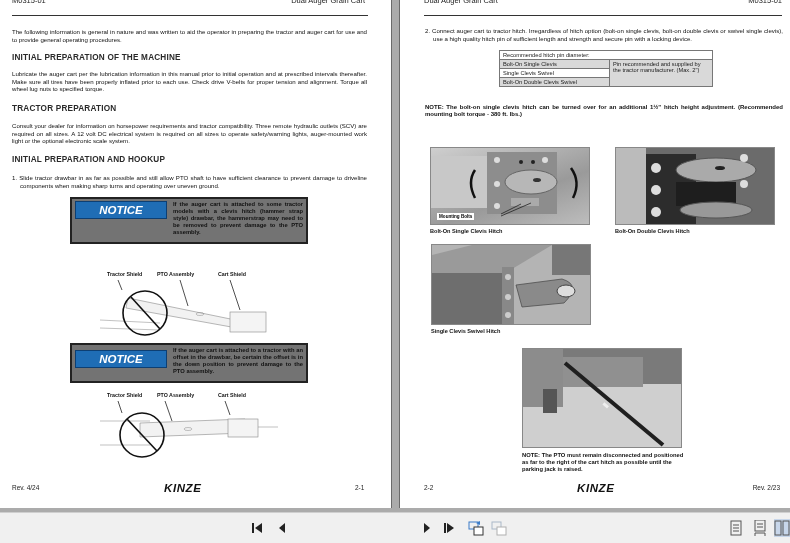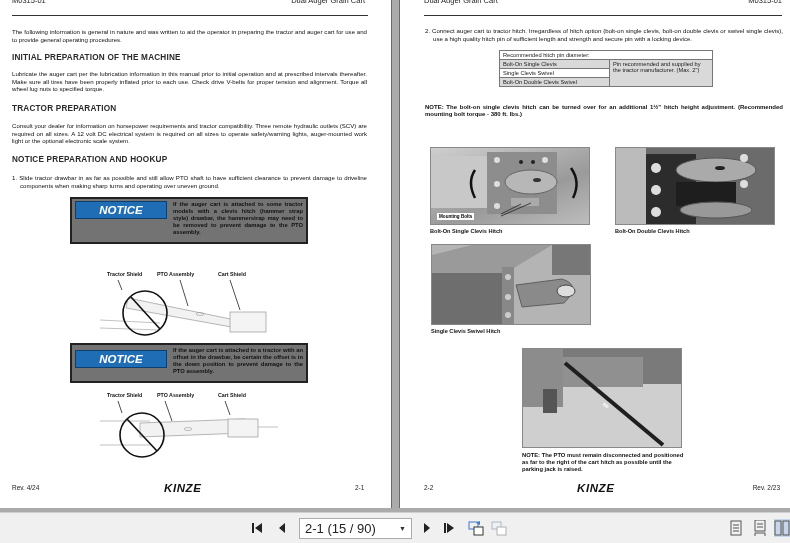--- a/index.html
+++ b/index.html
@@ -41,21 +41,21 @@
     <div class="head-rule" style="left:12px; width:356px;"></div>
 
     <div class="body-text" style="left:12px; top:28px; width:355px;">The following information is general in nature and was written to aid the operator in preparing the tractor and auger cart for use and to provide general operating procedures.</div>
 
     <div class="h-sec" style="left:12px; top:53px;">INITIAL PREPARATION OF THE MACHINE</div>
     <div class="body-text" style="left:12px; top:70px; width:355px;">Lubricate the auger cart per the lubrication information in this manual prior to initial operation and at prescribed intervals thereafter. Make sure all tires have been properly inflated prior to each use. Check drive V-belts for proper tension and alignment. Torque all wheel lug nuts to specified torque.</div>
 
     <div class="h-sec" style="left:12px; top:104px;">TRACTOR PREPARATION</div>
     <div class="body-text" style="left:12px; top:122px; width:355px;">Consult your dealer for information on horsepower requirements and tractor compatibility. Three remote hydraulic outlets (SCV) are required on all sizes. A 12 volt DC electrical system is required on all sizes to operate safety/warning lights, auger-mounted work light or the optional electronic scale system.</div>
 
-    <div class="h-sec" style="left:12px; top:155px;">NOTICE PREPARATION AND HOOKUP</div>
+    <div class="h-sec" style="left:12px; top:155px;">INITIAL PREPARATION AND HOOKUP</div>
     <div class="body-text" style="left:12px; top:174px; width:355px; padding-left:8px; text-indent:-8px;">1. Slide tractor drawbar in as far as possible and still allow PTO shaft to have sufficient clearance to prevent damage to driveline components when making sharp turns and operating over uneven ground.</div>
 
     <div class="notice" style="left:70px; top:197px; width:238px; height:47px;">
       <div class="notice-badge" style="width:92px; height:18px;">NOTICE</div>
       <div class="notice-text" style="width:130px;">If the auger cart is attached to some tractor models with a clevis hitch (hammer strap style) drawbar, the hammerstrap may need to be removed to prevent damage to the PTO assembly.</div>
     </div>
 
     <div class="diagram" style="left:100px; top:268px; width:180px; height:75px;">
       <span class="diag-label" style="left:7px; top:3px;">Tractor Shield</span>
       <span class="diag-label" style="left:57px; top:3px;">PTO Assembly</span>
@@ -206,24 +206,20 @@
       <svg width="14" height="12">
           <rect x="1" y="1" width="2" height="10" fill="#222"></rect>
           <polygon points="11,1 4,6 11,11" fill="#222"></polygon>
         </svg>
     </div>
     <div class="tb-btn" style="left:273px;">
       <svg width="10" height="12">
           <polygon points="8,1 2,6 8,11" fill="#222"></polygon>
         </svg>
     </div>
-    <div class="page-select">
-      <span>2-1 (15 / 90)</span>
-      <span class="arrow">▼</span>
-    </div>
     <div class="tb-btn" style="left:418px;">
       <svg width="10" height="12">
           <polygon points="2,1 8,6 2,11" fill="#222"></polygon>
         </svg>
     </div>
     <div class="tb-btn" style="left:441px;">
       <svg width="14" height="12">
           <rect x="1" y="1" width="2" height="10" fill="#222"></rect>
           <polygon points="4,1 11,6 4,11" fill="#222"></polygon>
         </svg>

